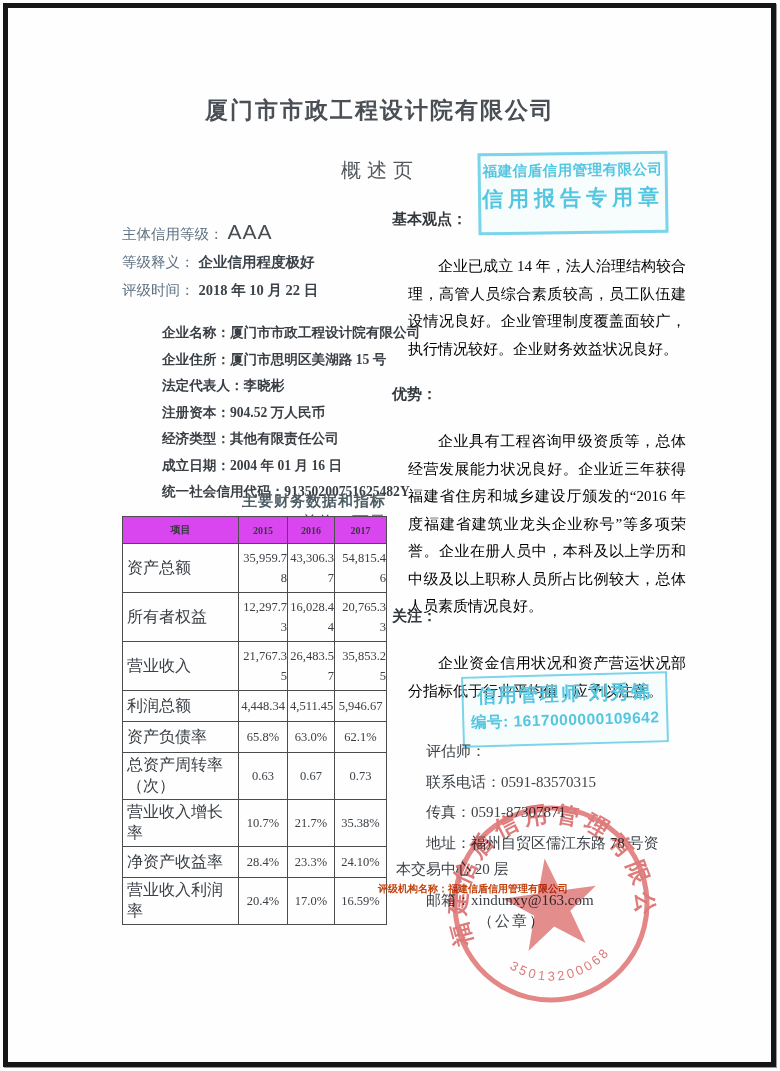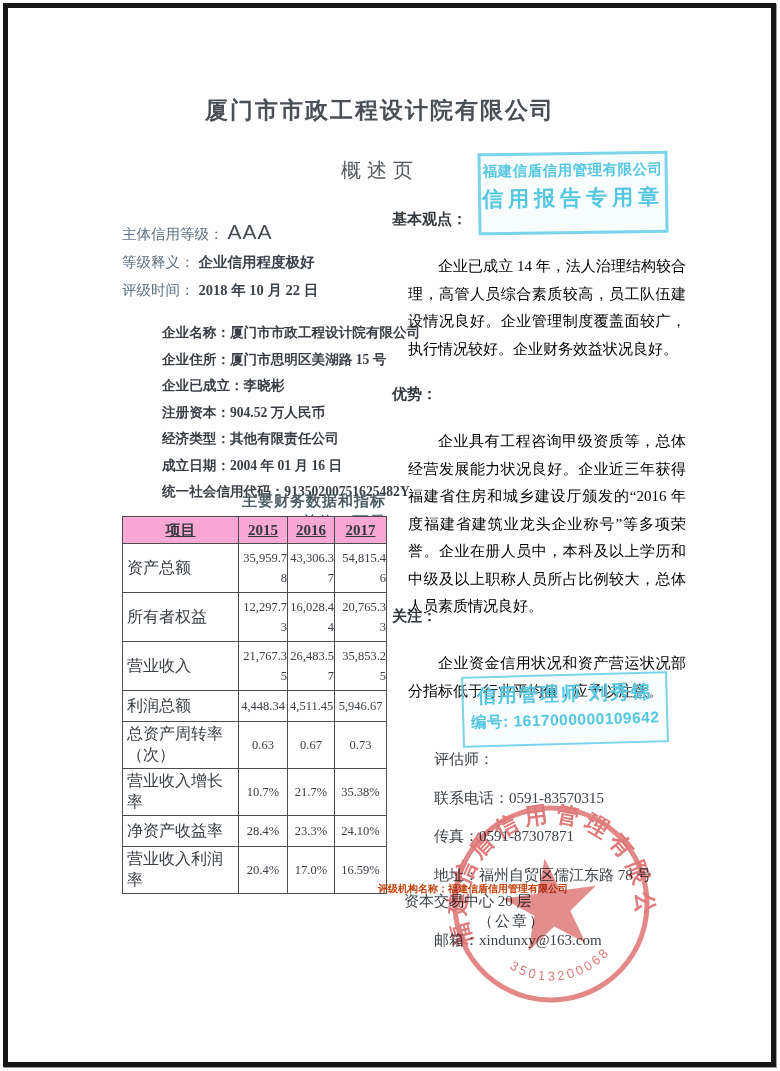--- a/index.html
+++ b/index.html
@@ -44,32 +44,32 @@
   .company-block { position:absolute; left:122px; top:324px; width:278px;margin-left:40px; }
   .company-line { margin:0 0 8.5px 0; font-size:13.6px; font-weight:bold; color:#3a3f45; white-space:nowrap; }
   .fin-caption {
     position:absolute; left:122px; top:492px; width:264px;
     display:flex; justify-content:space-between; align-items:flex-end;flex-direction:column;
   }
   .fin-caption .t { font-size:15px; font-weight:bold; letter-spacing:1px; color:#4e5e64; }
   .fin-caption .u { font-size:17px; color:#4e565c; }
   table.fin { position:absolute; left:122px; top:516px; border-collapse:collapse; table-layout:fixed; width:264px; }
   table.fin th, table.fin td { border:1.6px solid #4c4c4c; font-size:12.5px; color:#3b4046; }
-  table.fin th { background:#f9a8d4; font-size:15px; font-weight:bold; height:24px; color:#35393e;text-decoration:underline; }
+  table.fin th { background:#d946ef; font-size:10px; font-weight:bold; height:24px; color:#35393e; }
   table.fin td.lbl { text-align:left; padding:2px 2px 2px 4px; font-size:16px; }
   table.fin td.val { text-align:center; padding:1px 2px; }
   table.fin tr.tall td { height:44px; }
   table.fin tr.tall td.val { word-break:break-all; text-align:right; padding-right:0; line-height:1.6; }
   table.fin tr.short td { height:26px; }
   
   .rc { position:absolute; left:392px; width:278px; }
   .rc-h { font-size:15px; font-weight:bold; color:#33383d; margin:0; }
   .rc-p { font-size:15px; line-height:27.5px; text-align:justify; text-indent:2em; margin:16px; color:#000000; }
   .contact { position:absolute; left:392px; top:734px; width:282px; font-size:15px; line-height:26.5px; color:#3c4248; }
-  .contact p { margin:12px; text-indent:2em; }
+  .contact p { margin:4px; text-indent:2em; }
   .agency-line { position:absolute; left:378px; top:882px; width:300px; font-size:10px; font-weight:bold; color:#c2410c; }
   .seal-note { position:absolute; left:478px; top:912px; font-size:15px; color:#3c4248; letter-spacing:2px; }
   
   .red-seal { position:absolute; left:443px; top:796px; width:216px; height:216px; opacity:.82; mix-blend-mode:multiply; }
 </style>
 </head>
 <body>
 
 <div class="page">
   <div class="frame"></div>
@@ -84,21 +84,21 @@
 
   <div class="rating-block">
     <p class="rating-line"><span>主体信用等级：</span><span class="val grade">AAA</span></p>
     <p class="rating-line"><span>等级释义：</span><span class="val">企业信用程度极好</span></p>
     <p class="rating-line"><span>评级时间：</span><span class="val">2018 年 10 月 22 日</span></p>
   </div>
 
   <div class="company-block">
     <p class="company-line">企业名称：厦门市市政工程设计院有限公司</p>
     <p class="company-line">企业住所：厦门市思明区美湖路 15 号</p>
-    <p class="company-line">企业已成立：李晓彬</p>
+    <p class="company-line">法定代表人：李晓彬</p>
     <p class="company-line">注册资本：904.52 万人民币</p>
     <p class="company-line">经济类型：其他有限责任公司</p>
     <p class="company-line">成立日期：2004 年 01 月 16 日</p>
     <p class="company-line">统一社会信用代码：91350200751625482Y</p>
   </div>
 
   <div class="fin-caption">
     <span class="t">主要财务数据和指标</span>
     <span class="u">单位：万元</span>
   </div>
@@ -132,20 +132,26 @@
       <td class="lbl">营业收入</td>
       <td class="val">21,767.35</td>
       <td class="val">26,483.57</td>
       <td class="val">35,853.25</td>
     </tr>
     <tr class="short">
       <td class="lbl">利润总额</td>
       <td class="val">4,448.34</td>
       <td class="val">4,511.45</td>
       <td class="val">5,946.67</td>
+    </tr>
+    <tr class="short">
+      <td class="lbl">资产负债率</td>
+      <td class="val">65.8%</td>
+      <td class="val">63.0%</td>
+      <td class="val">62.1%</td>
     </tr>
     <tr class="short">
       <td class="lbl">总资产周转率（次）</td>
       <td class="val">0.63</td>
       <td class="val">0.67</td>
       <td class="val">0.73</td>
     </tr>
     <tr class="short">
       <td class="lbl">营业收入增长率</td>
       <td class="val">10.7%</td>

